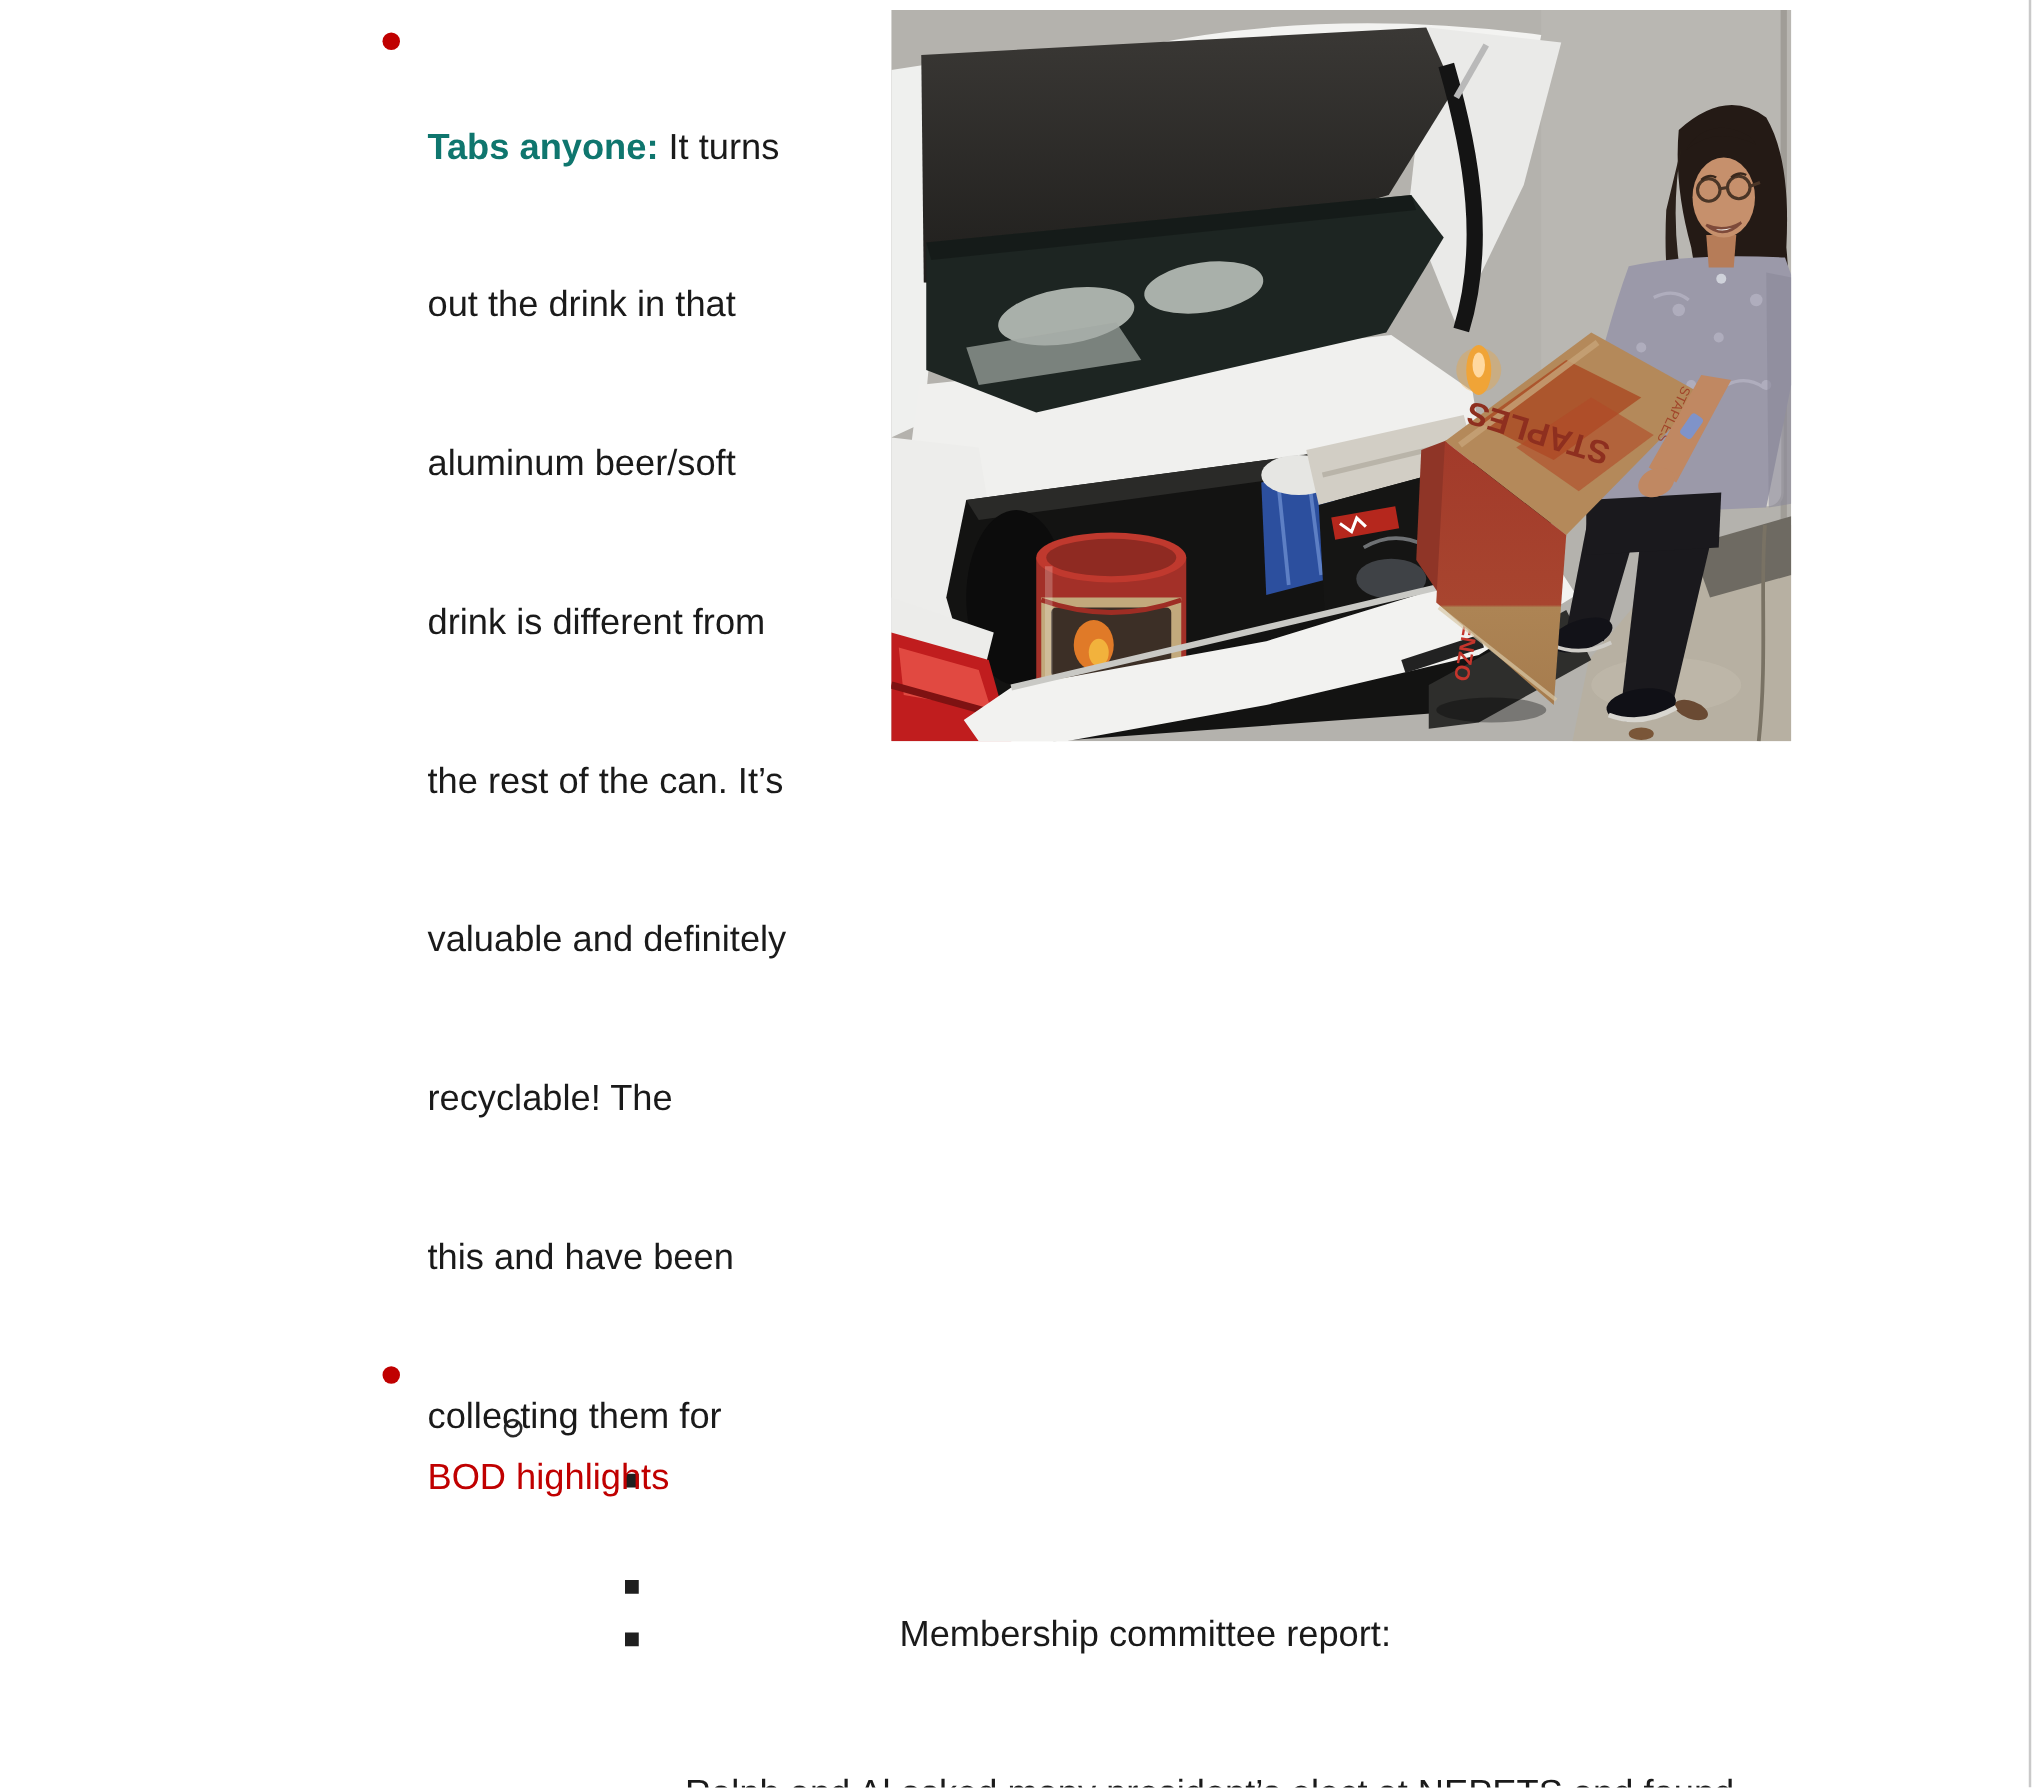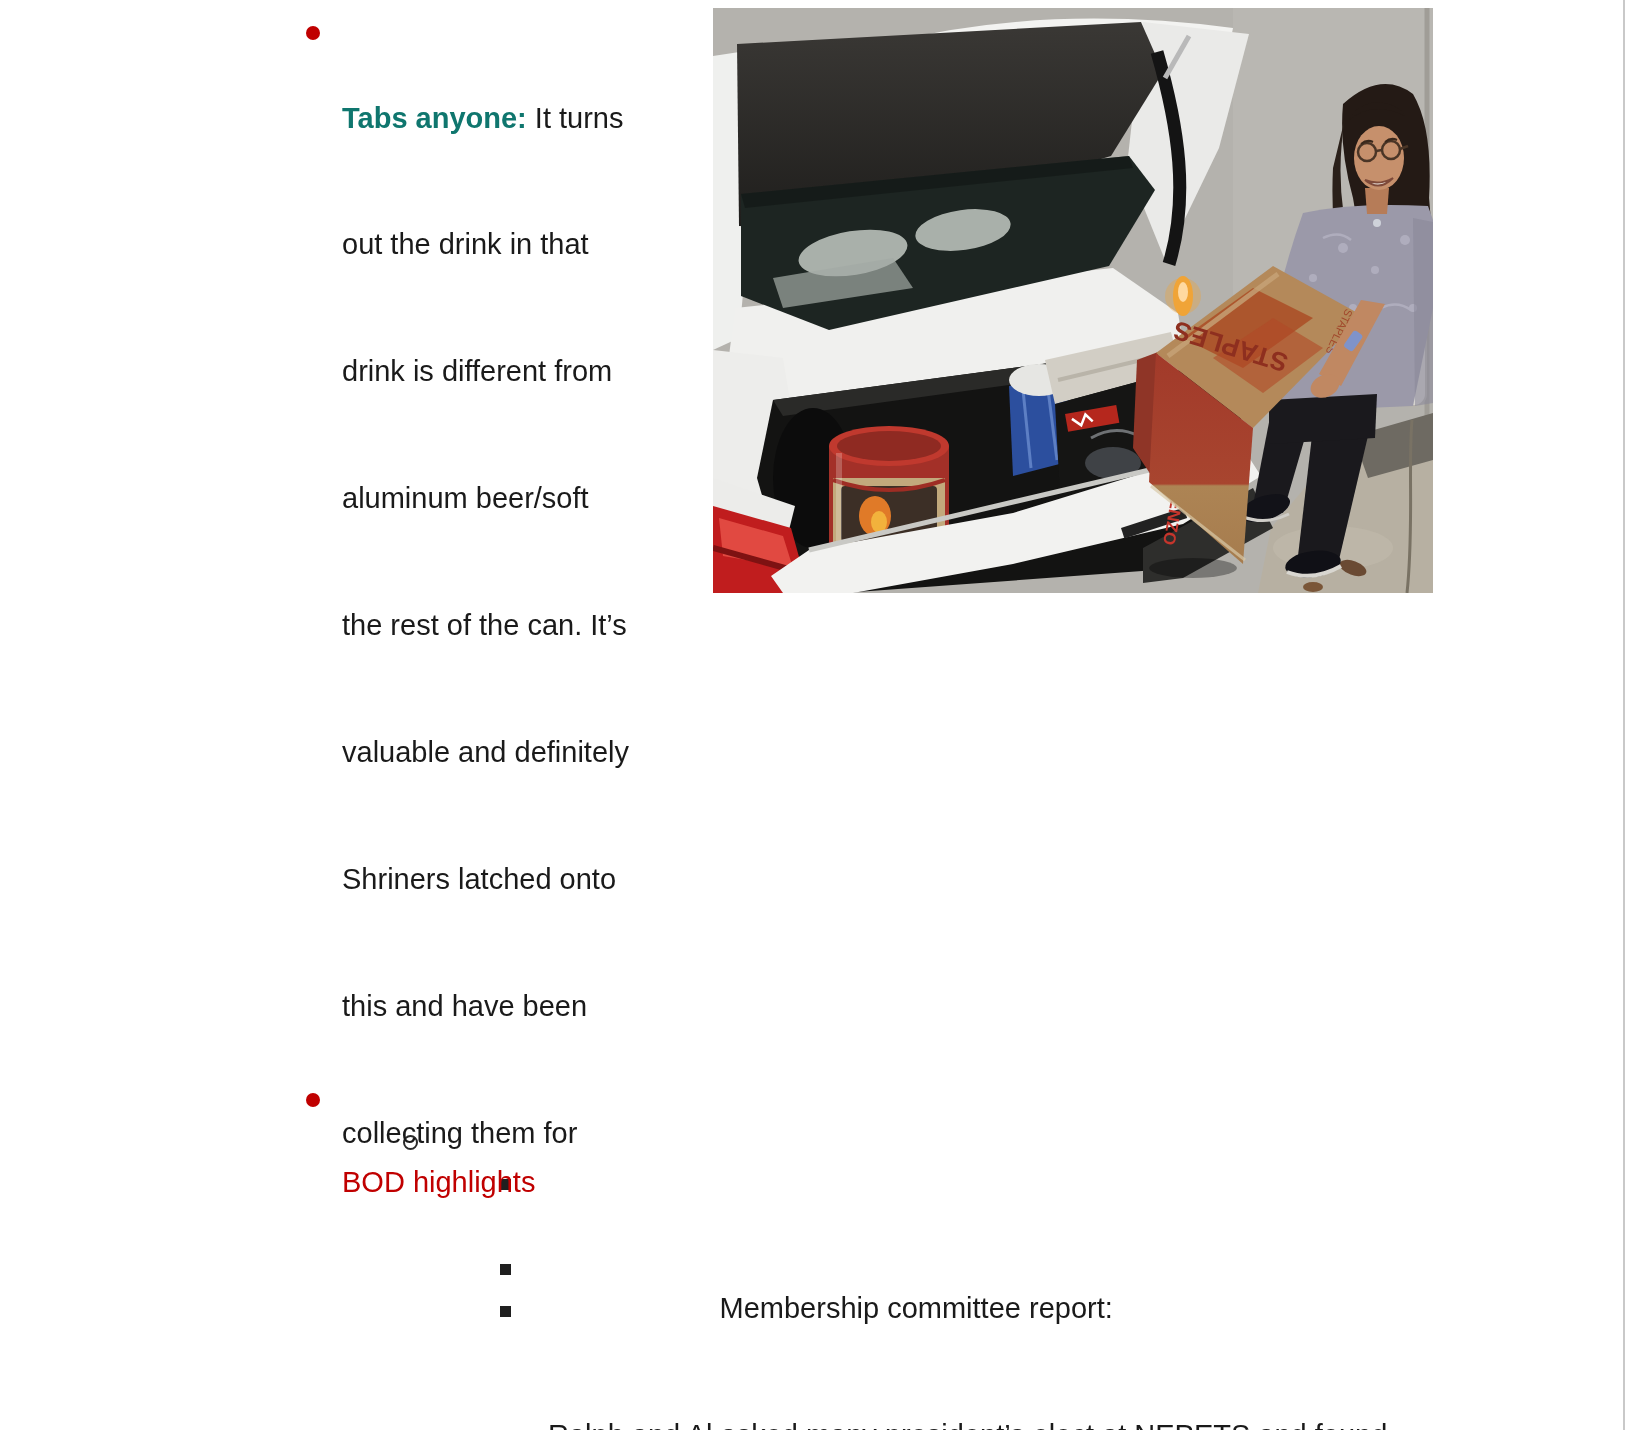--- a/index.html
+++ b/index.html
@@ -27,25 +27,25 @@
   <span class="dot" style="left:306px;top:26px;"></span>
   <span class="dot" style="left:306px;top:1093px;"></span>
   <span class="odot" style="left:403px;top:1135px;"></span>
   <span class="sq" style="left:500px;top:1179px;"></span>
   <span class="sq" style="left:500px;top:1264px;"></span>
   <span class="sq" style="left:500px;top:1306px;"></span>
 
   <div class="block" style="left:342px;top:12px;">
     <div class="line"><span class="lead">Tabs anyone:</span><span> It turns</span></div>
     <div class="line">out the drink in that</div>
+    <div class="line">aluminum beer/soft</div>
     <div class="line">drink is different from</div>
-    <div class="line">aluminum beer/soft</div>
     <div class="line">the rest of the can. It’s</div>
     <div class="line">valuable and definitely</div>
-    <div class="line">Shriners latched onto</div>
+    <div class="line">recyclable! The</div>
     <div class="line">this and have been</div>
     <div class="line">collecting them for</div>
     
     
     
     
     
     
     
     

